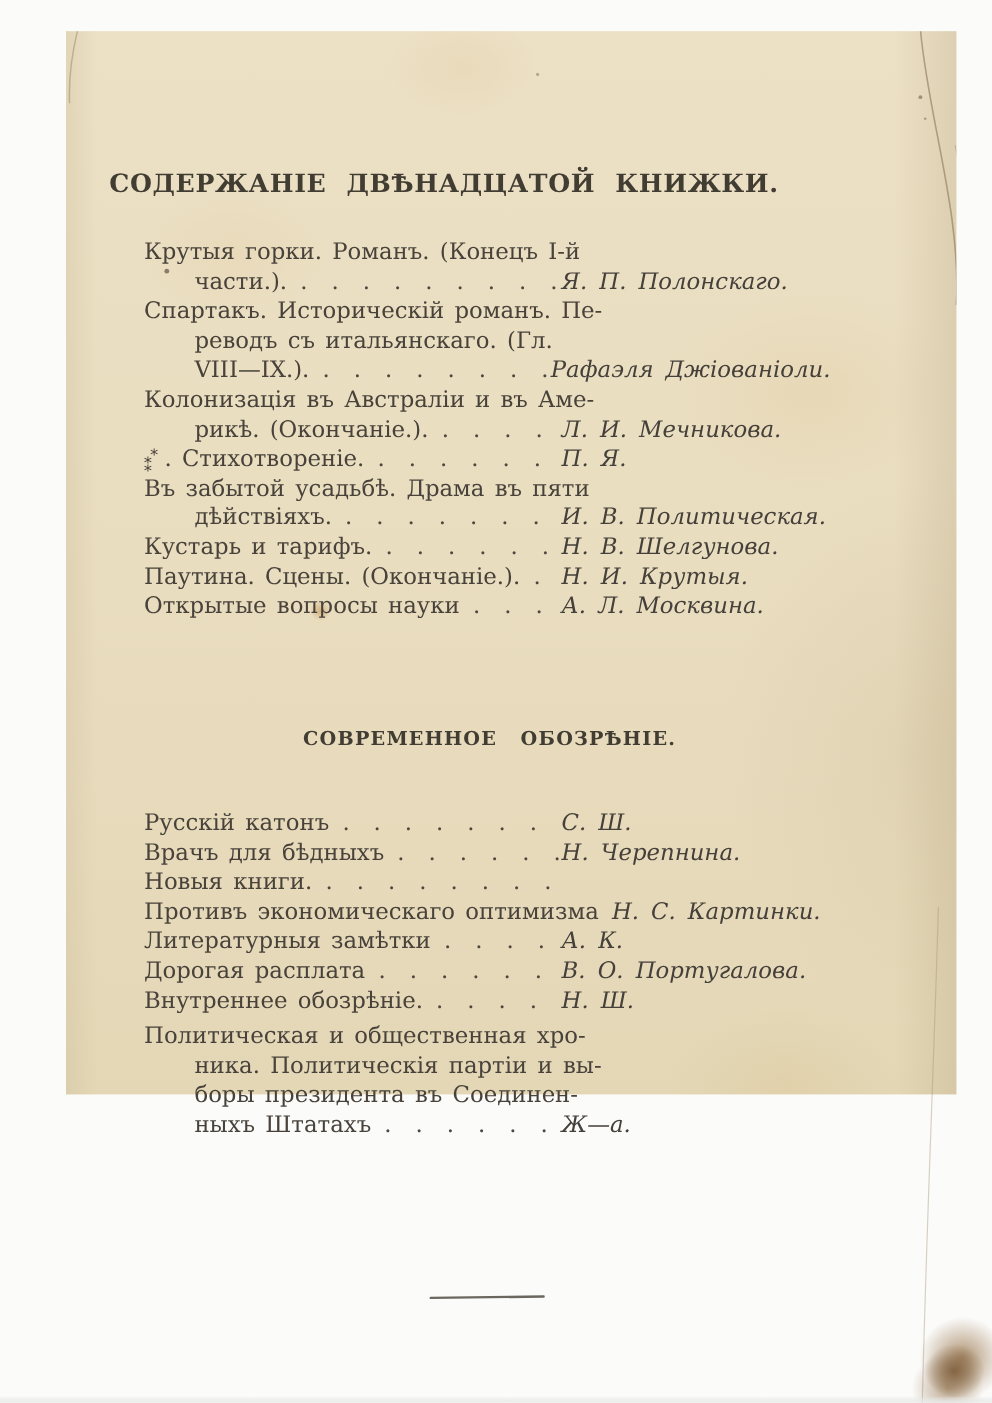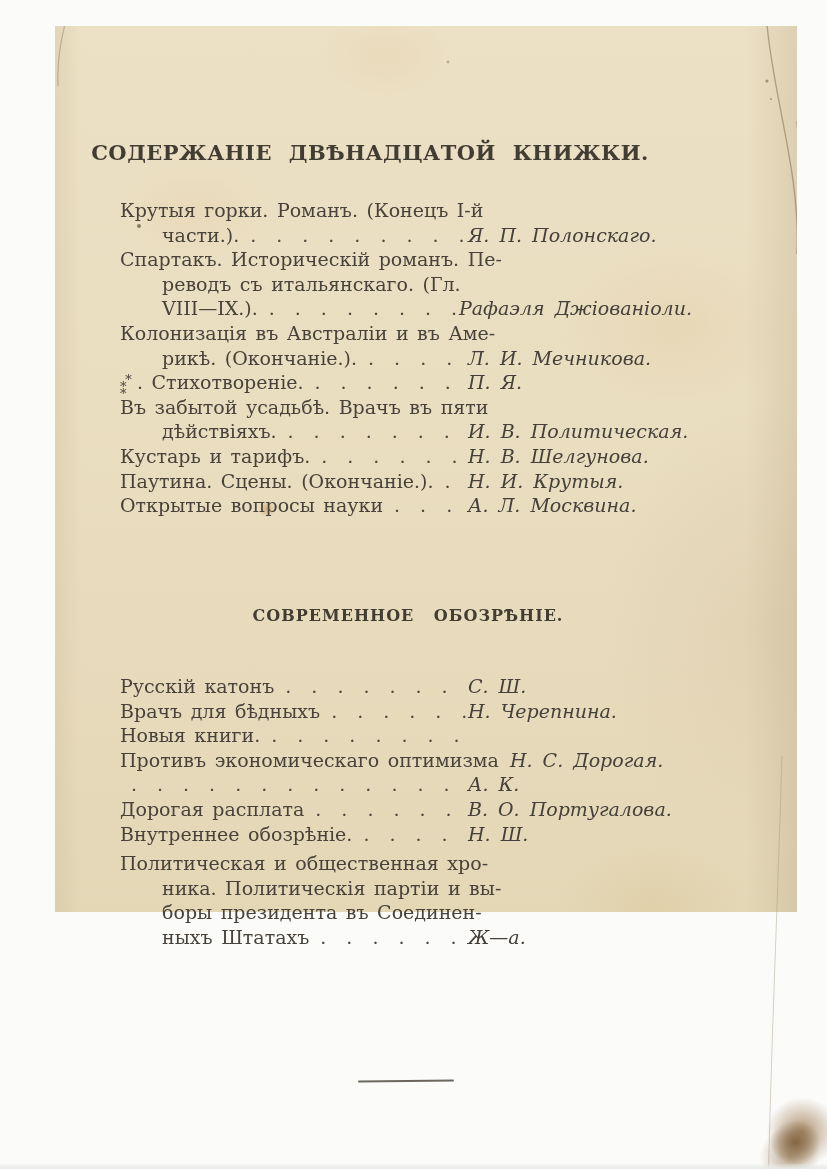--- a/index.html
+++ b/index.html
@@ -120,21 +120,21 @@
             <span>*</span>
             <span>* *</span>
           </span>
           <span class="lt">. Стихотвореніе.</span>
           <span class="dots">..................</span>
           <span class="author">П. Я.</span>
         </div>
       </div>
       <div class="entry">
         <div class="line">
-          <span class="lt">Въ забытой усадьбѣ. Врачъ въ пяти</span>
+          <span class="lt">Въ забытой усадьбѣ. Драма въ пяти</span>
         </div>
         <div class="line indent">
           <span class="lt">дѣйствіяхъ.</span>
           <span class="dots">..................</span>
           <span class="author">И. В. Политическая.</span>
         </div>
       </div>
       <div class="entry">
         <div class="line">
           <span class="lt">Кустарь и тарифъ.</span>
@@ -179,25 +179,26 @@
         <div class="line">
           <span class="lt">Новыя книги.</span>
           <span class="dots">..................</span>
           <span class="author"></span>
         </div>
       </div>
       <div class="entry">
         <div class="line">
           <span class="lt">Противъ экономическаго оптимизма</span>
           <span class="dots">..................</span>
-          <span class="author">Н. С. Дорогая.</span>
-        </div>
-      </div>
-      <div class="entry">
-        <div class="line">
+          <span class="author">Н. С. Картинки.</span>
+        </div>
+      </div>
+      <div class="entry">
+        <div class="line">
+          <span class="lt">Литературныя замѣтки</span>
           <span class="dots">..................</span>
           <span class="author">А. К.</span>
         </div>
       </div>
       <div class="entry">
         <div class="line">
           <span class="lt">Дорогая расплата</span>
           <span class="dots">..................</span>
           <span class="author">В. О. Португалова.</span>
         </div>

